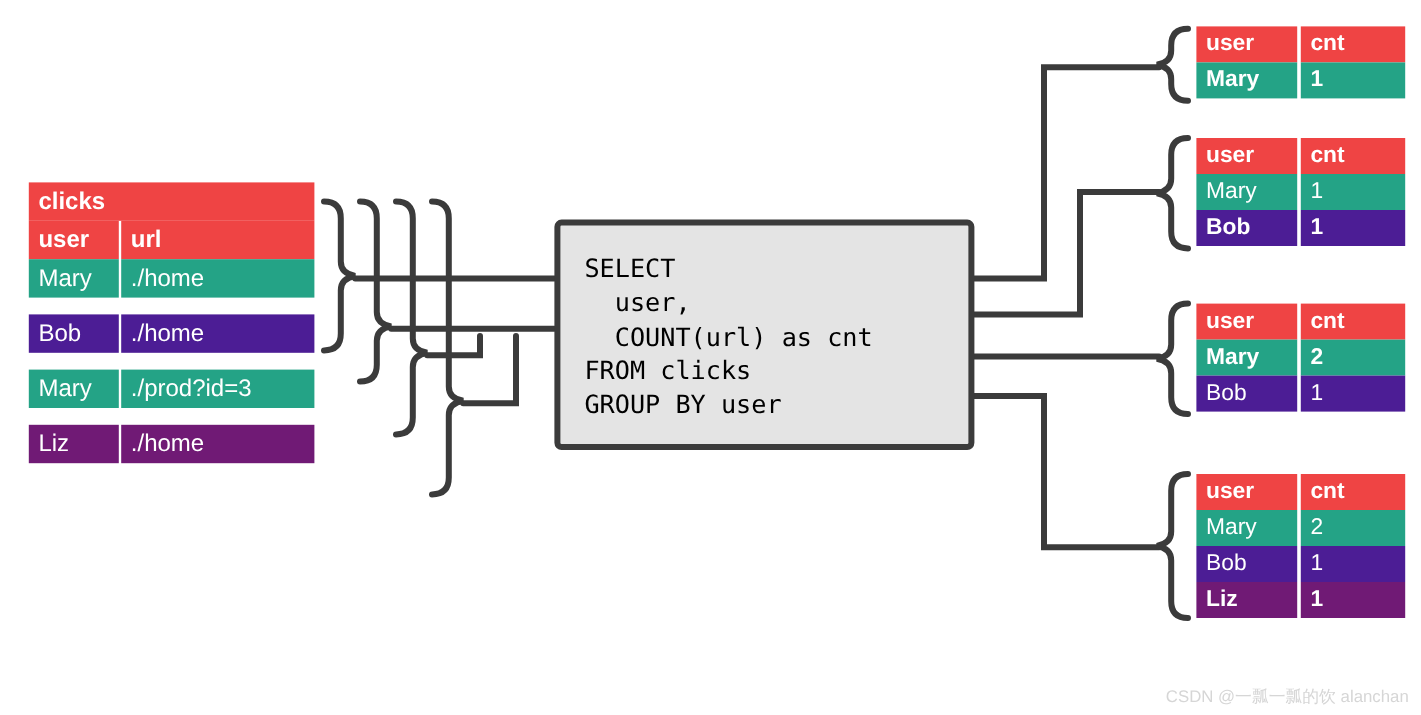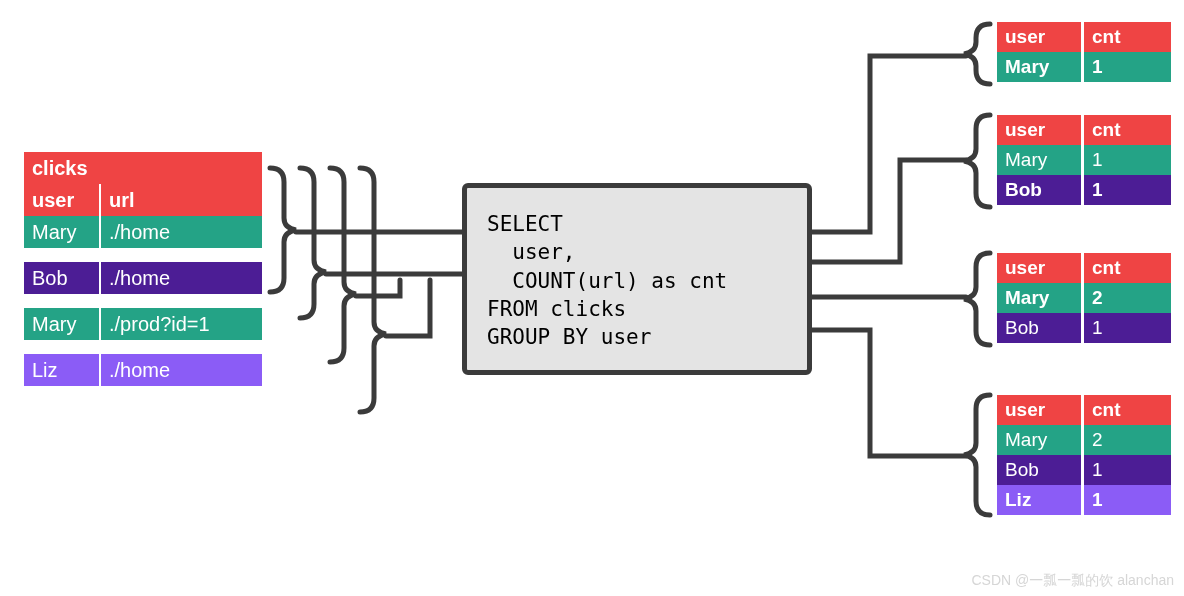--- a/index.html
+++ b/index.html
@@ -30,21 +30,21 @@
     font-size: 20px;
     text-align: left;
     height: 32px;
     color: #fff;
     white-space: nowrap;
   }
   .hdr { background: #ef4444; font-weight: 700; }
   .row-gap td { height: 14px; background: transparent; }
   .c-teal  { background: #24a386; }
   .c-blue  { background: #4c1d95; }
-  .c-pink  { background: #8b5cf6; }
+  .c-pink  { background: #701a75; }
 
   
   .sql-box {
     position: absolute;
     left: 462px;
     top: 183px;
     width: 350px;
     height: 192px;
     background: #e4e4e4;
     border: 5px solid #3b3b3b;
@@ -146,21 +146,21 @@
       <tr>
             <td class="c-blue">Bob</td>
             <td class="c-blue">./home</td>
           </tr>
       <tr class="row-gap">
             <td></td>
             <td></td>
           </tr>
       <tr>
             <td class="c-teal">Mary</td>
-            <td class="c-teal">./prod?id=1</td>
+            <td class="c-teal">./prod?id=3</td>
           </tr>
       <tr class="row-gap">
             <td></td>
             <td></td>
           </tr>
       <tr>
             <td class="c-pink">Liz</td>
             <td class="c-pink">./home</td>
           </tr>
     </tbody>

